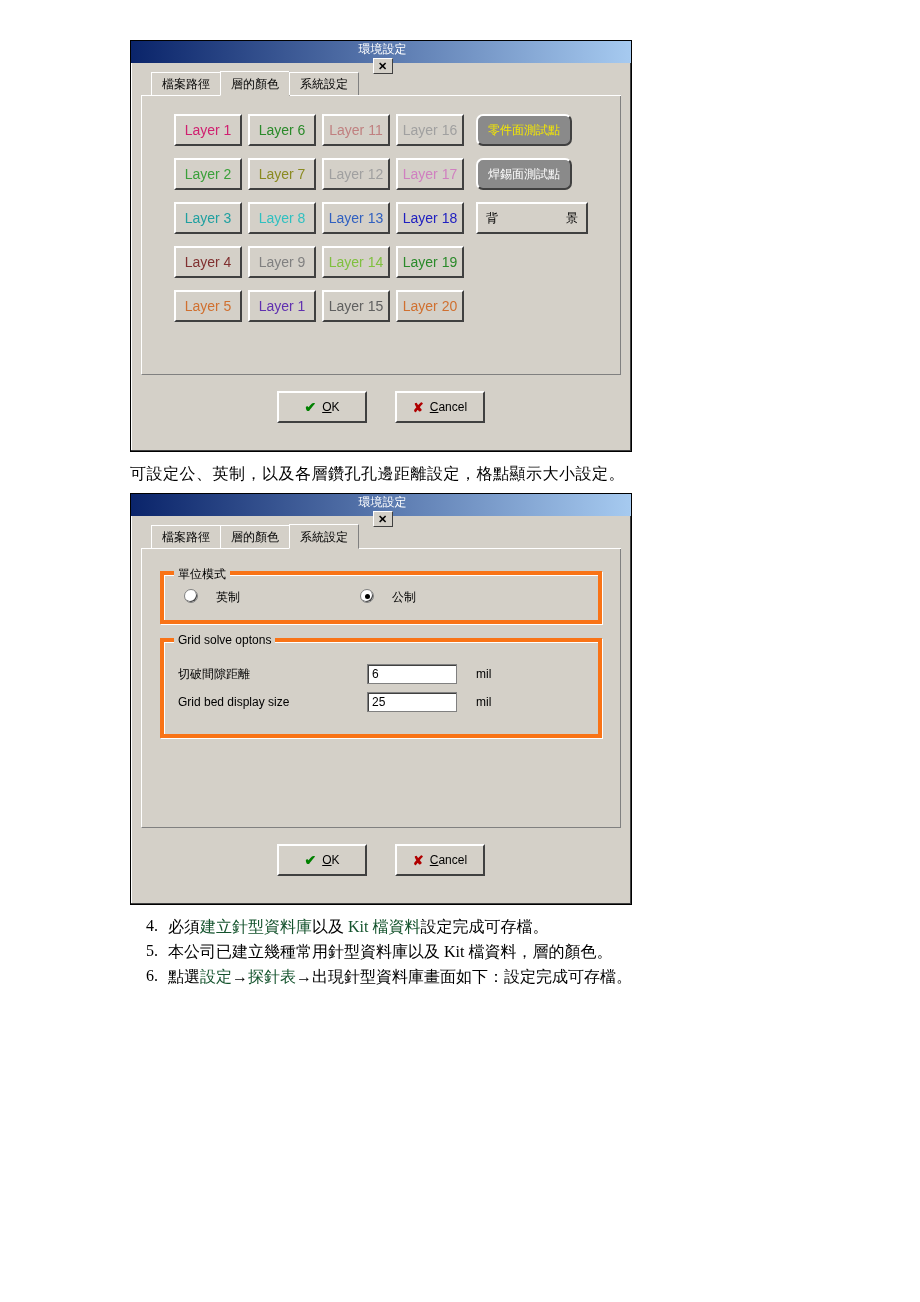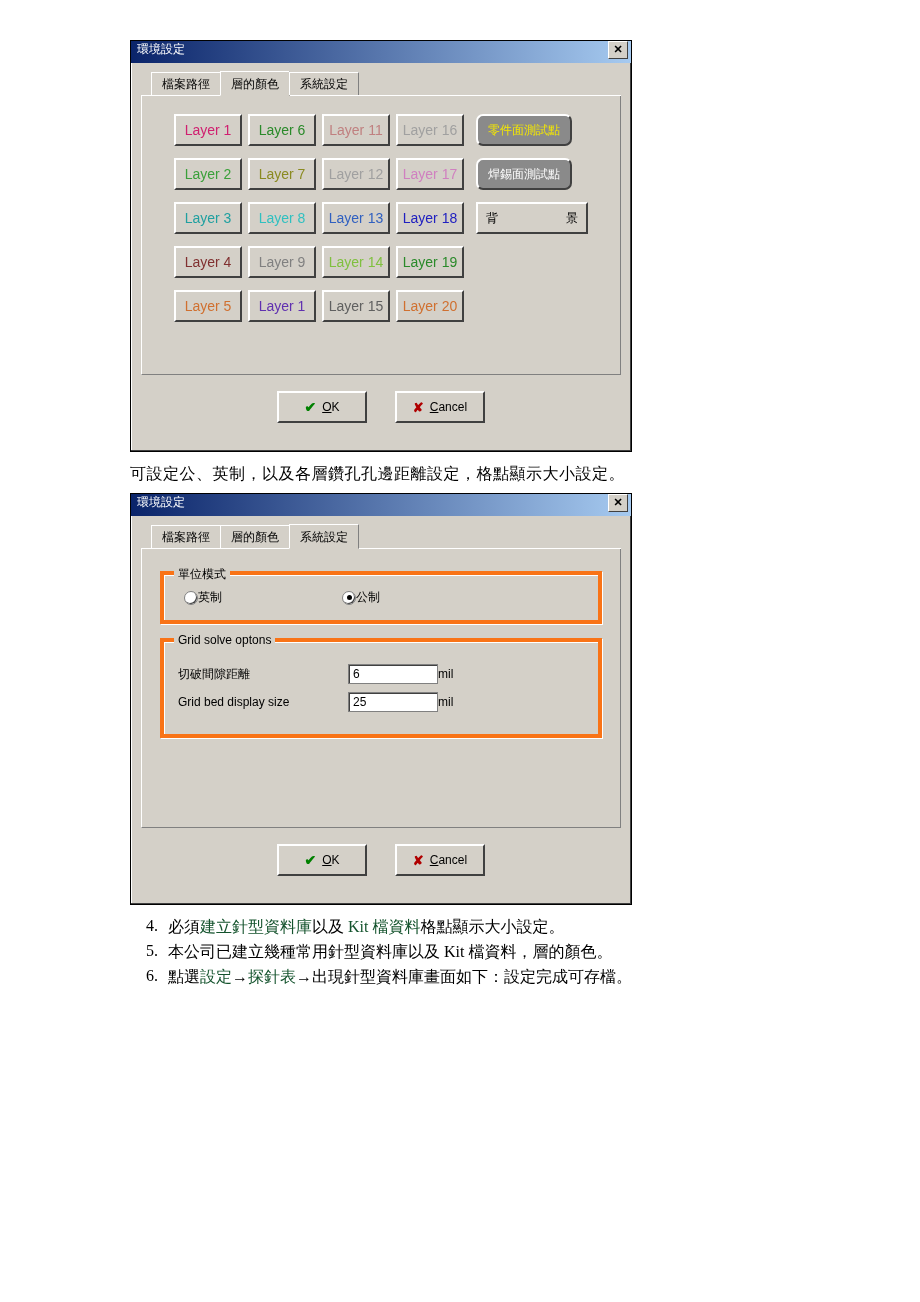--- a/index.html
+++ b/index.html
@@ -19,22 +19,24 @@
     border: 1px solid #000;
     background: #d4d0c8;
     box-shadow: inset -1px -1px 0 #404040, inset 1px 1px 0 #fff;
     margin-bottom: 12px;
   }
   .titlebar {
     height: 22px;
     background: linear-gradient(to right, #0a246a, #a6caf0);
     color: #fff;
     display: flex;
+    align-items: center;
     padding: 0 3px 0 6px;
     font-size: 12px;
+    flex-direction: column;
   }
   .titlebar .spacer { flex: 1; }
   .close-btn {
     width: 18px; height: 16px;
     background: #d4d0c8;
     border: 1px solid #fff;
     border-right-color:#404040; border-bottom-color:#404040;
     color:#000;
     font-size: 11px;
     line-height: 14px;
@@ -116,32 +118,32 @@
     position:relative;
   }
   .groupbox > .legend {
     position:absolute;
     top:-9px; left:10px;
     background:#d4d0c8;
     padding:0 4px;
     font-size:12px;
   }
   .radio-row { display:flex; gap:120px; padding-left:6px; }
-  .radio { display:flex; align-items:center; gap:0; font-size:12px; cursor:default; }
+  .radio { display:flex; align-items:flex-start; gap:18px; font-size:12px; cursor:default; }
   .radio .dot {
     width:12px; height:12px; border-radius:50%;
     background:#fff;
     border:1px solid #808080;
     box-shadow: inset -1px -1px 0 #404040, inset 1px 1px 0 #fff;
     display:flex; align-items:center; justify-content:center;
   }
   .radio .dot.sel::after{
     content:""; width:5px; height:5px; border-radius:50%; background:#000;
   }
-  .form-row { display:flex; align-items:center; gap:0; margin:8px 0; }
+  .form-row { display:flex; align-items:center; gap:19px; margin:8px 0; }
   .form-row label { width:170px; font-size:12px; }
   .text-input {
     width:80px; height:18px;
     background:#fff;
     border:1px solid #808080;
     box-shadow: inset 1px 1px 0 #404040;
     font-size:12px;
     padding:0 4px;
     display:flex; align-items:center;
   }
@@ -278,21 +280,21 @@
           <span><span class="mnemonic">C</span><span>ancel</span></span>
         </div>
       </div>
     </div>
   </div>
 
   <div class="list">
     <div class="item">
       <span class="num">4.</span>
       <span>
-        <span>必須</span><span class="red">建立針型資料庫</span><span>以及 </span><span class="red">Kit 檔資料</span><span>格點顯示大小設定。</span>
+        <span>必須</span><span class="red">建立針型資料庫</span><span>以及 </span><span class="red">Kit 檔資料</span><span>設定完成可存檔。</span>
       </span>
     </div>
     <div class="item">
       <span class="num">5.</span>
       <span>本公司已建立幾種常用針型資料庫以及 Kit 檔資料，層的顏色。</span>
     </div>
     <div class="item">
       <span class="num">6.</span>
       <span>
         <span>點選</span><span class="red">設定</span><span>→</span><span class="red">探針表</span><span>→出現針型資料庫畫面如下：設定完成可存檔。</span>

